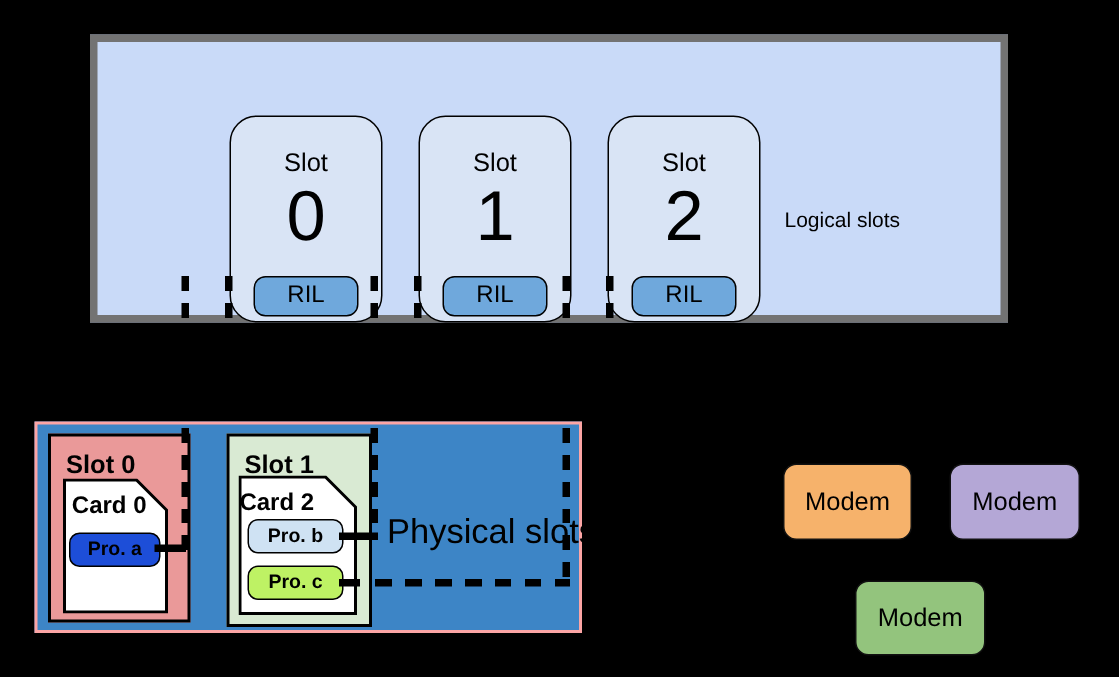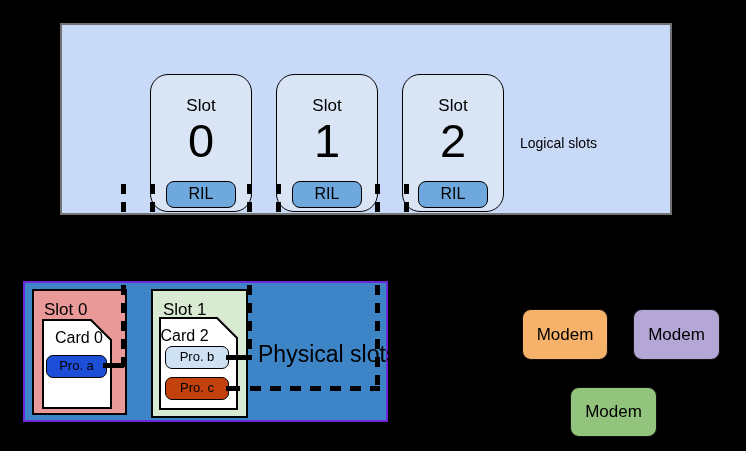--- a/index.html
+++ b/index.html
@@ -3,21 +3,21 @@
 <meta charset="utf-8">
 <style>
   * { margin: 0; padding: 0; box-sizing: border-box; }
   html, body { width: 746px; height: 451px; background: #000; overflow: hidden; }
   body { font-family: "Liberation Sans", sans-serif; color: #000; position: relative; }
   .canvas { position: absolute; left: 0; top: 0; width: 746px; height: 451px; background: #000; }
 
   
   .logical-box {
     position: absolute; left: 60px; top: 23px; width: 612px; height: 192px;
-    background: #c9daf8; border: 2px solid #737373;
+    background: #c9daf8; border: 5px solid #737373;
   }
   .lslot {
     position: absolute; top: 49px; width: 102px; height: 138px;
     background: #d9e4f5; border: 1.5px solid #000; border-radius: 18px;
   }
   .lslot-0 { left: 88px; }
   .lslot-1 { left: 214px; }
   .lslot-2 { left: 340px; }
   .lslot-title { position: absolute; top: 21px; left: 0; width: 100%; text-align: center; font-size: 17px; }
   .lslot-number { position: absolute; top: 42px; left: 0; width: 100%; text-align: center; font-size: 47px; line-height: 1.0; }
@@ -39,28 +39,28 @@
   }
   .stub { position: absolute; height: 5px; background: #000; }
   .d-top { top: 184px; height: 30px; }
   .dx-a { left: 121px; } .dx-a2 { left: 150px; }
   .dx-b { left: 247px; } .dx-b2 { left: 276px; }
   .dx-c { left: 375px; } .dx-c2 { left: 404px; }
 
   
   .physical-box {
     position: absolute; left: 23px; top: 281px; width: 365px; height: 141px;
-    background: #3d85c6; border: 2px solid #6d28d9;
+    background: #3d85c6; border: 2px solid #fca5a5; font-weight: bold;
   }
   .pslot { position: absolute; border: 2px solid #000; }
   .pslot-0 { left: 7px; top: 6px; width: 95px; height: 126px; background: #ea9999; }
   .pslot-1 { left: 126px; top: 6px; width: 97px; height: 129px; background: #d9ead3; }
   .pslot-label { position: absolute; left: 10px; top: 9px; font-size: 17px; }
   .simcard { position: absolute; }
-  .simcard-0 { left: 8px; top: 28px; width: 84px; height: 90px; }
+  .simcard-0 { left: 8px; top: 28px; width: 70px; height: 90px; }
   .simcard-1 { left: 6px; top: 26px; width: 58px; height: 93px; }
   .simcard svg { position: absolute; left: 0; top: 0; }
   .card-label { position: absolute; left: 0; top: 10px; width: 88%; text-align: center; font-size: 16px; }
   .profile {
     position: absolute; background: #cfe2f3; border: 1.5px solid #000; border-radius: 7px;
     text-align: center; font-size: 13px;
   }
   .prof-a { left: 4px; top: 36px; width: 61px; height: 23px; line-height: 20px; }
   .prof-b { left: 6px; top: 29px; width: 64px; height: 23px; line-height: 20px; }
   .prof-c { left: 6px; top: 60px; width: 64px; height: 23px; line-height: 20px; }
@@ -124,21 +124,21 @@
     </div>
 
     <div class="pslot pslot-1" style="background-color: rgb(217, 234, 211); padding-left: 32px;">
       <div class="pslot-label">Slot 1</div>
       <div class="simcard simcard-1">
         <svg width="79" height="93" viewBox="0 0 79 93">
           <path d="M1,1 L58,1 L78,21 L78,92 L1,92 Z" fill="#ffffff" stroke="#000000" stroke-width="2"></path>
         </svg>
         <div class="card-label">Card 2</div>
         <div class="profile prof-b" style="background-color: rgb(207, 226, 243);">Pro. b</div>
-        <div class="profile prof-c" style="background-color: #c2410c;">Pro. c</div>
+        <div class="profile prof-c" style="background-color: #bef264;">Pro. c</div>
       </div>
     </div>
   </div>
   <div class="physical-label">Physical slots</div>
 
   <div class="vdash dx-a" style="top:285px; height:83px;"></div>
   <div class="stub" style="left:103px; top:363px; width:21px;"></div>
 
   <div class="vdash dx-b" style="top:285px; height:74px;"></div>
   <div class="stub" style="left:226px; top:355px; width:26px;"></div>

